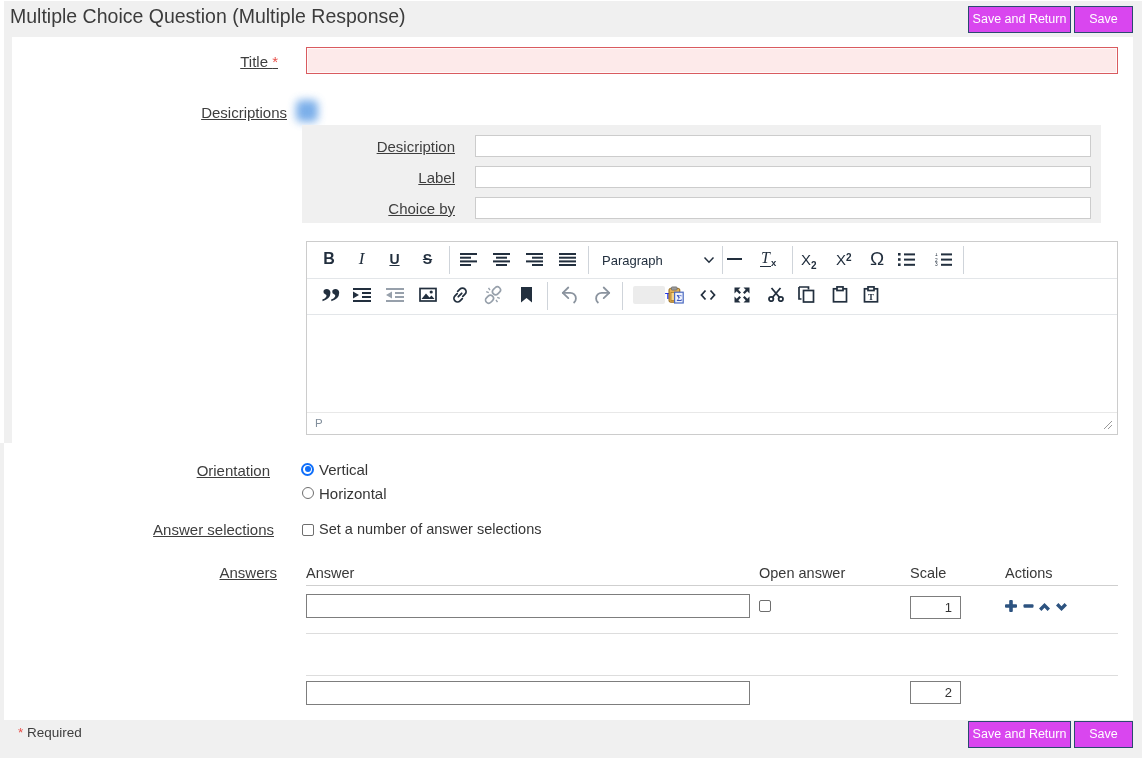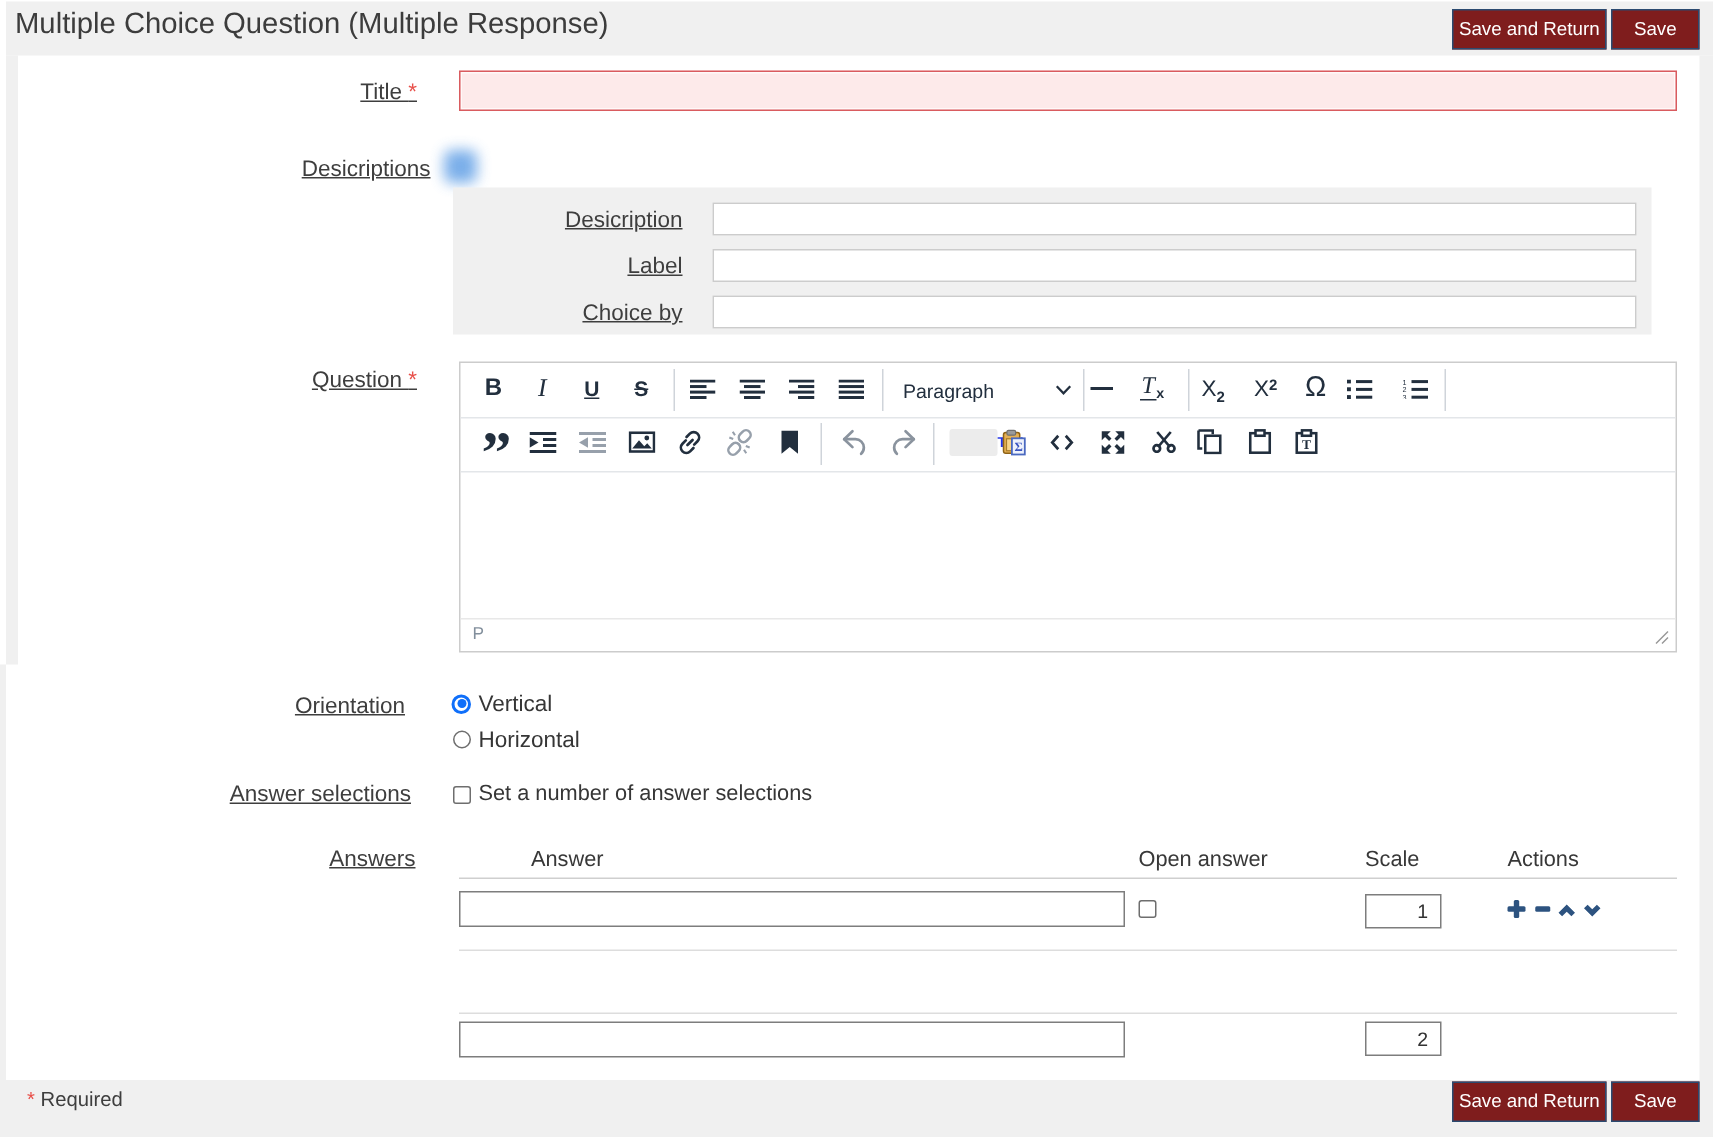--- a/index.html
+++ b/index.html
@@ -3,21 +3,21 @@
 <meta charset="utf-8">
 <style>
   * { margin:0; padding:0; box-sizing:border-box; }
   html,body { width:1142px; height:758px; overflow:hidden; background:#fff; }
   body { font-family:"Liberation Sans", sans-serif; }
   #page { position:relative; width:1016px; height:758px; background:#fff; }
   .abs { position:absolute; }
   
   .topbar { left:4px; top:1px; width:1138px; height:36px; background:#f0f0f0; }
   .h1 { left:10px; top:5px; font-size:19.5px; color:#3c3c3c; letter-spacing:0; }
-  .btn { background:#7f1d1d; border:1px solid #2b4a70; color:#fff; font-size:12.5px;
+  .btn { background:#d946ef; border:1px solid #2b4a70; color:#fff; font-size:12.5px;
          font-family:"Liberation Sans",sans-serif; text-align:center; line-height:25px; white-space:nowrap; }
   .rightstrip { left:1133px; top:37px; width:9px; height:683px; background:#f0f0f0; }
   .leftsliver1 { left:4px; top:37px; width:8px; height:406px; background:#f0f0f0; }
   .leftsliver2 { left:0px; top:443px; width:4px; height:277px; background:#f0f0f0; }
   .bottombar { left:0; top:720px; width:1142px; height:38px; background:#f0f0f0; }
   
   .lbl { font-size:15px; color:#3e3e3e; text-align:right;text-decoration:underline; }
   .red { color:#e8504a; }
   
   .gpanel { left:302px; top:125px; width:799px; height:98px; background:#f0f0f0; }
@@ -52,21 +52,20 @@
   <div class="abs lbl" style="left:0; top:104px; width:287px;">Desicriptions</div>
   <div class="abs" style="left:296px; top:100px; width:22px; height:22px; background:#64a1e6; border-radius:5px; filter:blur(4.5px); opacity:.85;"></div>
   <div class="abs gpanel"></div>
   <div class="abs lbl" style="left:0; top:138px; width:455px;padding-left:32px;">Desicription</div>
   <div class="abs ginput" style="left:475px; top:135px; width:616px;"></div>
   <div class="abs lbl" style="left:0; top:169px; width:455px;">Label</div>
   <div class="abs ginput" style="left:475px; top:166px; width:616px;"></div>
   <div class="abs lbl" style="left:0; top:200px; width:455px;">Choice by</div>
   <div class="abs ginput" style="left:475px; top:197px; width:616px;"></div>
 
-  <div class="abs lbl" style="left:0; top:245px; width:278px;">Question <span class="red">*</span></div>
   <div class="abs editor" id="editor">
 
     <div class="hline" style="left:0; top:36px; width:810px; background:#e3e6e9;"></div>
     <div class="hline" style="left:0; top:72px; width:810px; background:#e3e6e9;"></div>
 
     <div class="tbsep" style="left:142px;"></div>
     <div class="tbsep" style="left:281px;"></div>
     <div class="tbsep" style="left:415px;"></div>
     <div class="tbsep" style="left:485px;"></div>
     <div class="tbsep" style="left:656px;"></div>
@@ -254,21 +253,21 @@
   </div>
   <div class="abs" style="left:319px; top:461px; font-size:15px; color:#363636;">Vertical</div>
   <div class="abs" style="left:301.5px; top:486.5px; width:12px; height:12px; border:1px solid #6e6e6e; border-radius:50%;"></div>
   <div class="abs" style="left:319px; top:485px; font-size:15px; color:#363636;">Horizontal</div>
 
   <div class="abs lbl" style="left:0; top:521px; width:274px;">Answer selections</div>
   <div class="abs" style="left:302px; top:524px; width:12px; height:12px; border:1px solid #6e6e6e; border-radius:2px;"></div>
   <div class="abs" style="left:319px; top:521px; font-size:14.5px; color:#363636;">Set a number of answer selections</div>
 
   <div class="abs lbl" style="left:0; top:564px; width:277px;">Answers</div>
-  <div class="abs thead" style="left:306px; top:565px;margin-left:48px;">Answer</div>
+  <div class="abs thead" style="left:306px; top:565px;">Answer</div>
   <div class="abs thead" style="left:759px; top:565px;">Open answer</div>
   <div class="abs thead" style="left:910px; top:565px;">Scale</div>
   <div class="abs thead" style="left:1005px; top:565px;">Actions</div>
   <div class="abs hline" style="left:306px; top:585px; width:812px; background:#cfcfcf;"></div>
 
   <div class="abs ainput" style="left:306px; top:594px; width:444px; height:24px;"></div>
   <div class="abs" style="left:759px; top:600px; width:12px; height:12px; border:1px solid #6e6e6e; border-radius:2px;"></div>
   <div class="abs ainput" style="left:910px; top:596px; width:51px; height:23px; font-size:13px; color:#333; text-align:right; line-height:21px; padding-right:8px;">1</div>
 
   <svg class="abs" style="left:1003px; top:598px;" width="68" height="16" viewBox="0 0 68 16">

